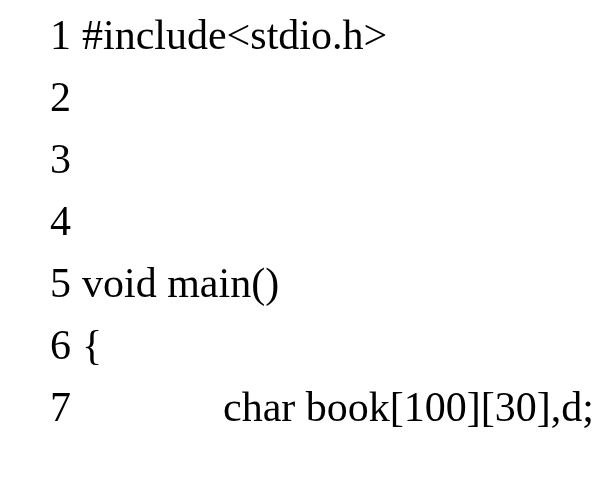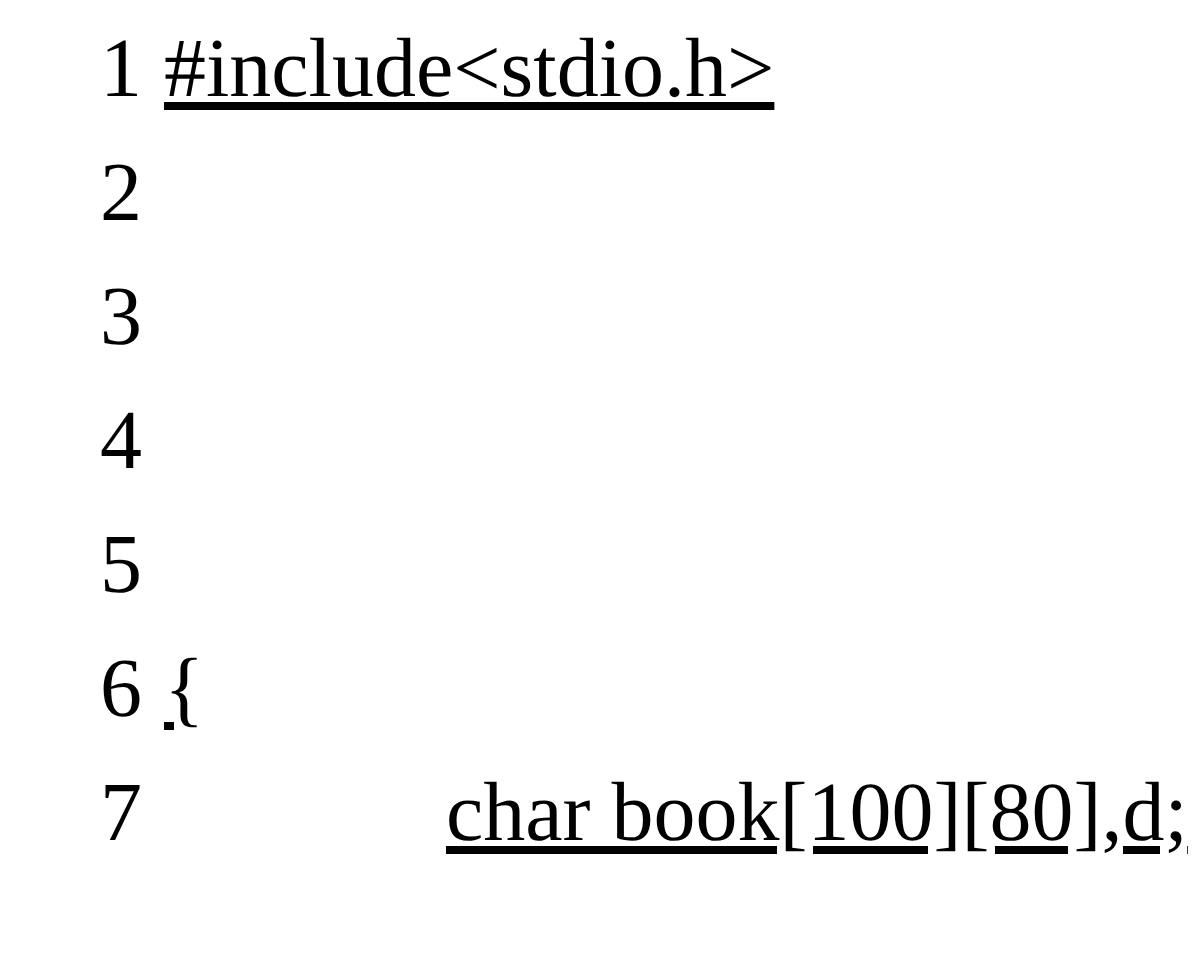--- a/index.html
+++ b/index.html
@@ -41,21 +41,20 @@
   .line-number {
     display: inline-block;
     text-align: left;
     flex: 0 0 auto;
   }
 
   .line-code {
     display: inline-block;
     white-space: pre;
     flex: 0 0 auto;
-    text-decoration: underline;
   }
 
   
   .gutter-space {
     display: inline-block;
     width: 11px;
     flex: 0 0 auto;
   }
 
   
@@ -88,27 +87,28 @@
 
   <div class="code-line" style="top:190px;">
     <span class="line-number">4</span>
     <span class="gutter-space"></span>
     <span class="line-code"></span>
   </div>
 
   <div class="code-line" style="top:252px;">
     <span class="line-number">5</span>
     <span class="gutter-space"></span>
+    <span class="line-code">void main()</span>
   </div>
 
   <div class="code-line" style="top:314px;">
     <span class="line-number">6</span>
     <span class="gutter-space"></span>
     <span class="line-code">{</span>
   </div>
 
   <div class="code-line" style="top:376px;">
     <span class="line-number">7</span>
     <span class="indent-tab"></span>
-    <span class="line-code">char book[100][80],d;</span>
+    <span class="line-code">char book[100][30],d;</span>
   </div>
 
 </div>
 
 </body></html>

